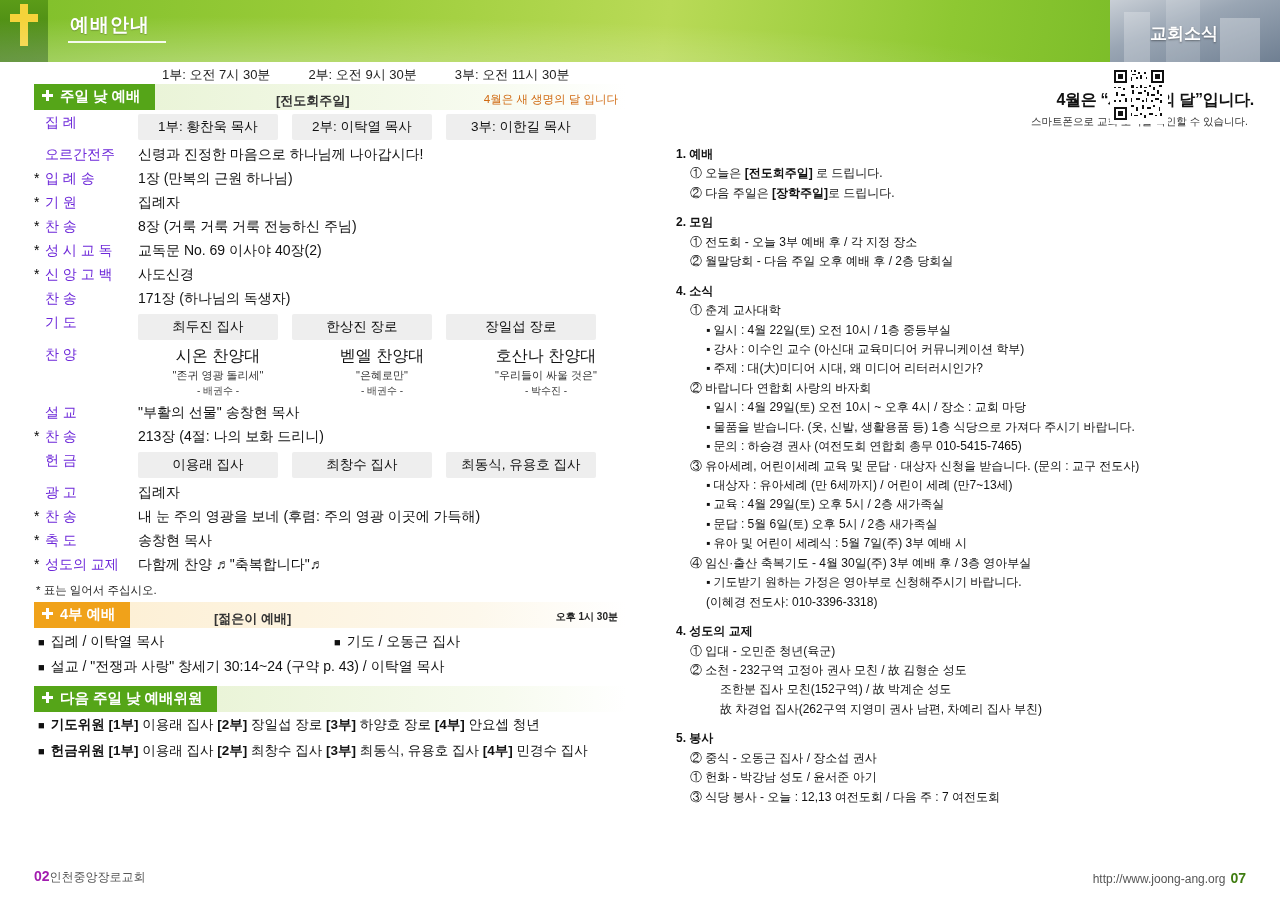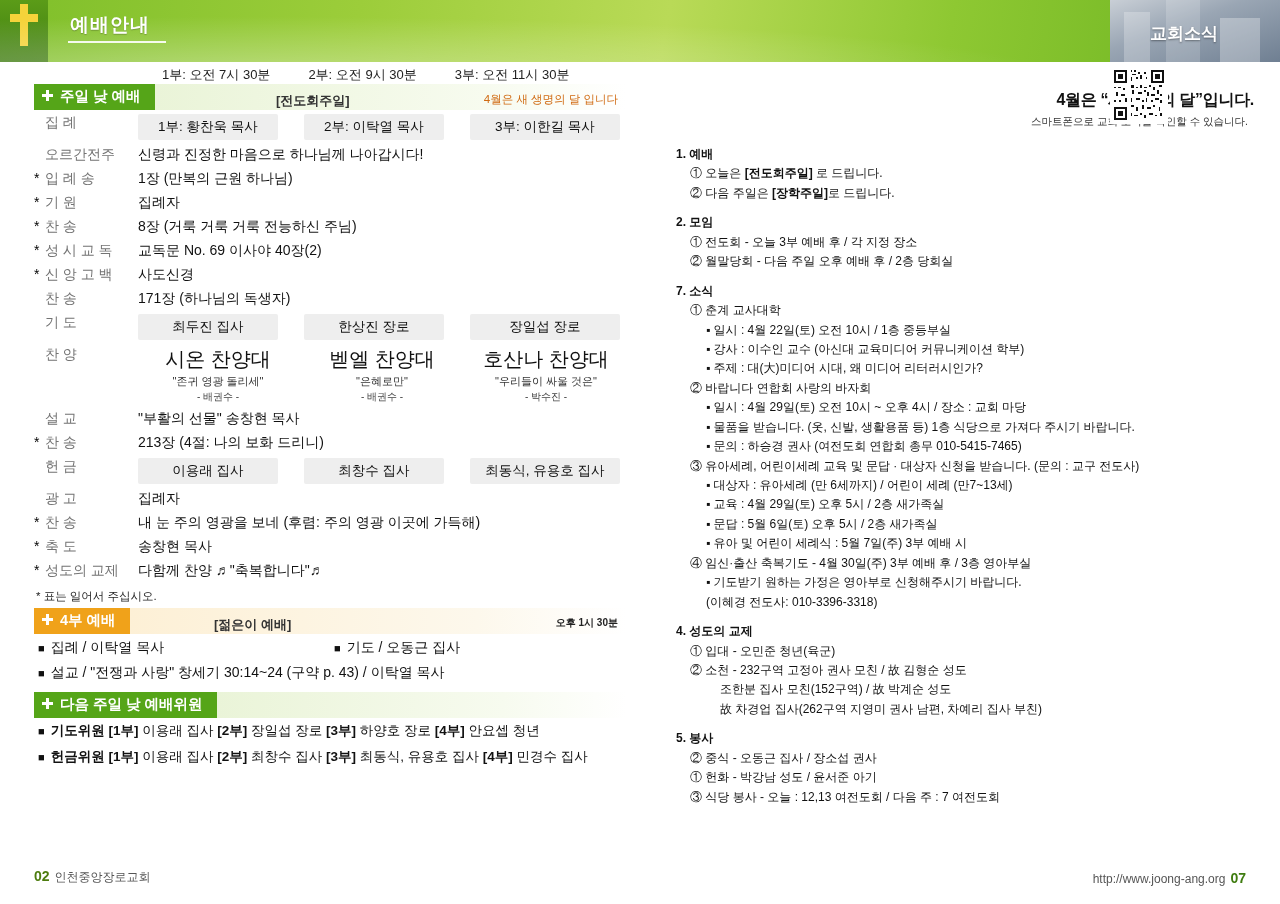--- a/index.html
+++ b/index.html
@@ -89,32 +89,32 @@
     position:absolute; top:4px; font-size:13px; font-weight:bold; color:#333;
   }
   .sec-head .rail-text.center { left:242px; }
   .sec-head .rail-text.right { right:8px; font-weight:normal; color:#d06a12; font-size:11.5px; }
   .sec-head .rail-text.right2 { right:8px; font-weight:bold; color:#222; font-size:10px; }
 
   
   table.order { width:100%; border-collapse:collapse; margin-top:5px; }
   table.order td { vertical-align:top; padding:3px 0; font-size:14px; }
   td.star { width:12px; text-align:left; color:#000; font-size:13px; padding-right:2px;}
-  td.lab  { width:108px; color:#737373; font-size:14.5px;margin-left:28px; }
+  td.lab  { width:108px; color:#6d28d9; font-size:14.5px;margin-left:28px; }
   td.val  { color:#111; font-size:14.5px; }
-  .pillrow { display:flex; gap:26px; }
+  .pillrow { display:flex; gap:14px; }
   .pill {
     background:#eeeeee; border-radius:2px; text-align:center;
     font-size:13.5px; padding:4px 0; width:128px; color:#111;
   }
   .pill.w140 { width:140px; }
   .pill.w150 { width:150px; }
   .choir { display:flex; gap:4px; text-align:center; }
   .choir .c { width:160px; }
-  .choir .cn { font-size:20px; }
+  .choir .cn { font-size:16px; }
   .choir .cs { font-size:11px; color:#333; margin-top:1px; }
   .choir .cp { font-size:10px; color:#444; margin-top:1px; }
   .note-star { font-size:11.5px; color:#222; margin:6px 0 8px 2px; }
 
   
   .bul { font-size:14px; margin:7px 0 0 4px; display:flex; }
   .bul .sq { color:#111; margin-right:6px; font-size:11px; line-height:18px;}
   .twocol-bul { display:flex; }
   .twocol-bul > div { width:50%; }
 
@@ -133,21 +133,21 @@
   .qr-cap { font-size:10.5px; color:#333; margin-top:3px; white-space:nowrap; }
   .r-body { margin-top:16px; font-size:12px; line-height:1.62; color:#111; }
   .r-h { font-weight:bold; margin-top:10px; }
   .r-l1 { margin-left:14px; }
   .r-l2 { margin-left:30px; }
   .r-l3 { margin-left:44px; }
   .r-body b { font-weight:bold; }
 
   
   .footer-left { position:absolute; left:34px; bottom:18px; font-size:12px; color:#555; }
-  .footer-left .pg { font-weight:bold; color:#4d7c0f; font-size:14px; margin-right:5px; }
+  .footer-left .pg { font-weight:bold; color:#a21caf; font-size:14px; }
   .footer-right { position:absolute; right:34px; bottom:18px; font-size:12px; color:#555; }
   .footer-right .pg { font-weight:bold; color:#3f7c10; font-size:14px; margin-left:5px; }
 </style>
 </head>
 <body>
 
 <div class="topband">
   <div class="band-left-dark"></div>
   <svg class="cross-icon" viewBox="0 0 32 46">
     <rect x="12" y="2" width="8" height="42" fill="#f5d33a"></rect>
@@ -427,21 +427,21 @@
     <div style="text-align:right; padding-right:6px;">
       <span class="qr-cap">스마트폰으로 교회 소식을 확인할 수 있습니다.</span>
     </div>
     <div class="r-body" id="news-body">
         <div class="r-h">1. 예배</div>
         <div class="r-l1">① 오늘은 <b>[전도회주일]</b> 로 드립니다.</div>
         <div class="r-l1">② 다음 주일은 <b>[장학주일]</b>로 드립니다.</div>
         <div class="r-h">2. 모임</div>
         <div class="r-l1">① 전도회  -  오늘 3부 예배 후 / 각 지정 장소</div>
         <div class="r-l1">② 월말당회  -  다음 주일 오후 예배 후 / 2층 당회실</div>
-        <div class="r-h">7. 소식</div>
+        <div class="r-h">4. 소식</div>
         <div class="r-l1">① 춘계 교사대학</div>
         <div class="r-l2">▪ 일시 : 4월 22일(토) 오전 10시 / 1층 중등부실</div>
         <div class="r-l2">▪ 강사 : 이수인 교수 (아신대 교육미디어 커뮤니케이션 학부)</div>
         <div class="r-l2">▪ 주제 : 대(大)미디어 시대, 왜 미디어 리터러시인가?</div>
         <div class="r-l1">② 바랍니다 연합회 사랑의 바자회</div>
         <div class="r-l2">▪ 일시 : 4월 29일(토) 오전 10시 ~ 오후 4시 / 장소 : 교회 마당</div>
         <div class="r-l2">▪ 물품을 받습니다. (옷, 신발, 생활용품 등) 1층 식당으로 가져다 주시기 바랍니다.</div>
         <div class="r-l2">▪ 문의 : 하승경 권사 (여전도회 연합회 총무 010-5415-7465)</div>
         <div class="r-l1">③ 유아세례, 어린이세례 교육 및 문답  ·  대상자 신청을 받습니다. (문의 : 교구 전도사)</div>
         <div class="r-l2">▪ 대상자 : 유아세례 (만 6세까지) / 어린이 세례 (만7~13세)</div>

